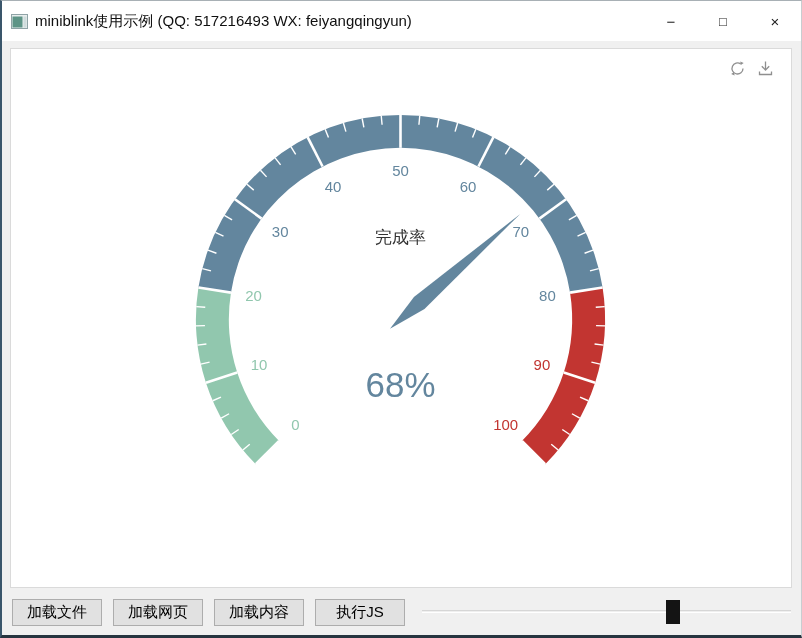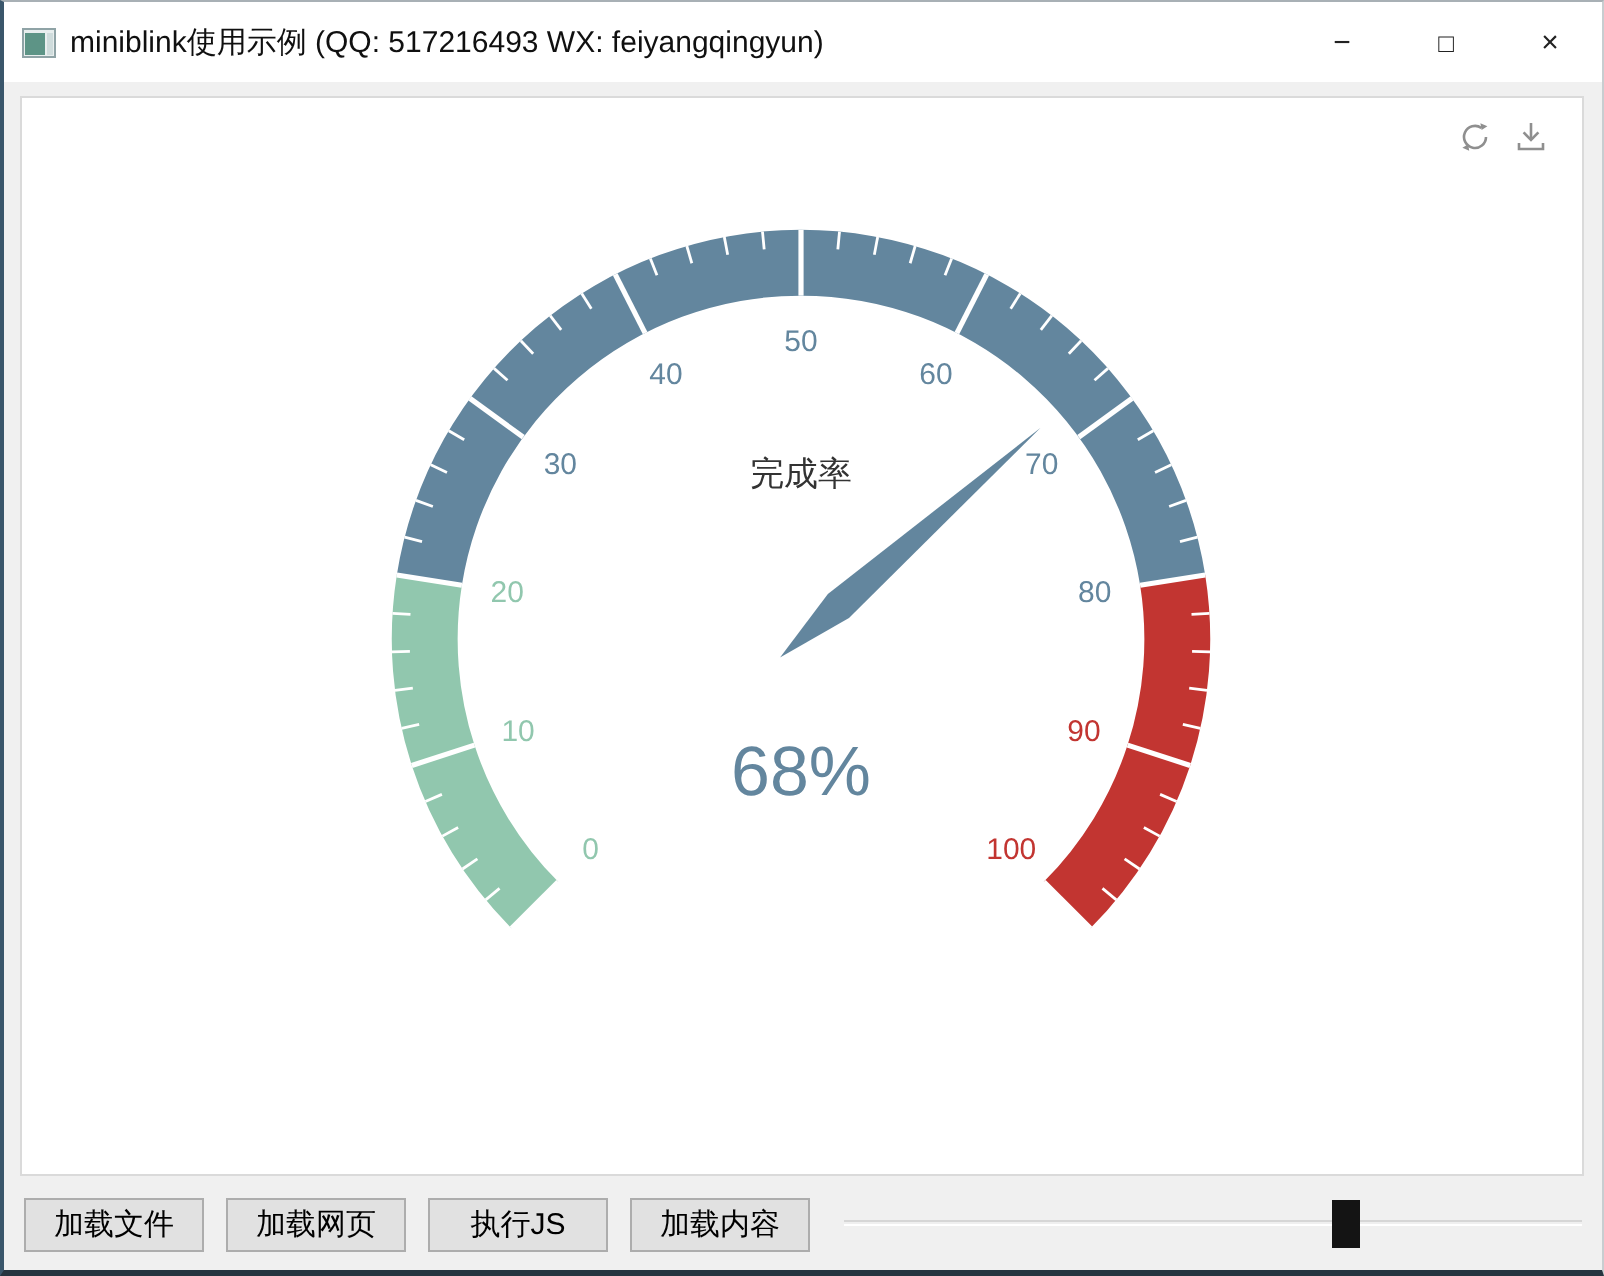--- a/index.html
+++ b/index.html
@@ -146,21 +146,21 @@
         <text id="gauge-title" x="390" y="194" text-anchor="middle" font-size="17" font-family="Liberation Sans, sans-serif" fill="#333333">完成率</text>
         <text id="gauge-detail" x="390" y="349" text-anchor="middle" font-size="35" font-family="Liberation Sans, sans-serif" fill="#63869e">68%</text>
       </svg>
 
     </div>
   </div>
 
   <div class="bottombar">
     <button class="btn">加载文件</button>
     <button class="btn">加载网页</button>
+    <button class="btn">加载内容</button>
     <button class="btn">执行JS</button>
-    <button class="btn">加载内容</button>
     <div class="slider">
       <div class="slider-track"></div>
       <div class="slider-handle" id="slider-handle" style="left: calc(68% - 7px);"></div>
     </div>
   </div>
 
 </div>
 
 </body></html>

